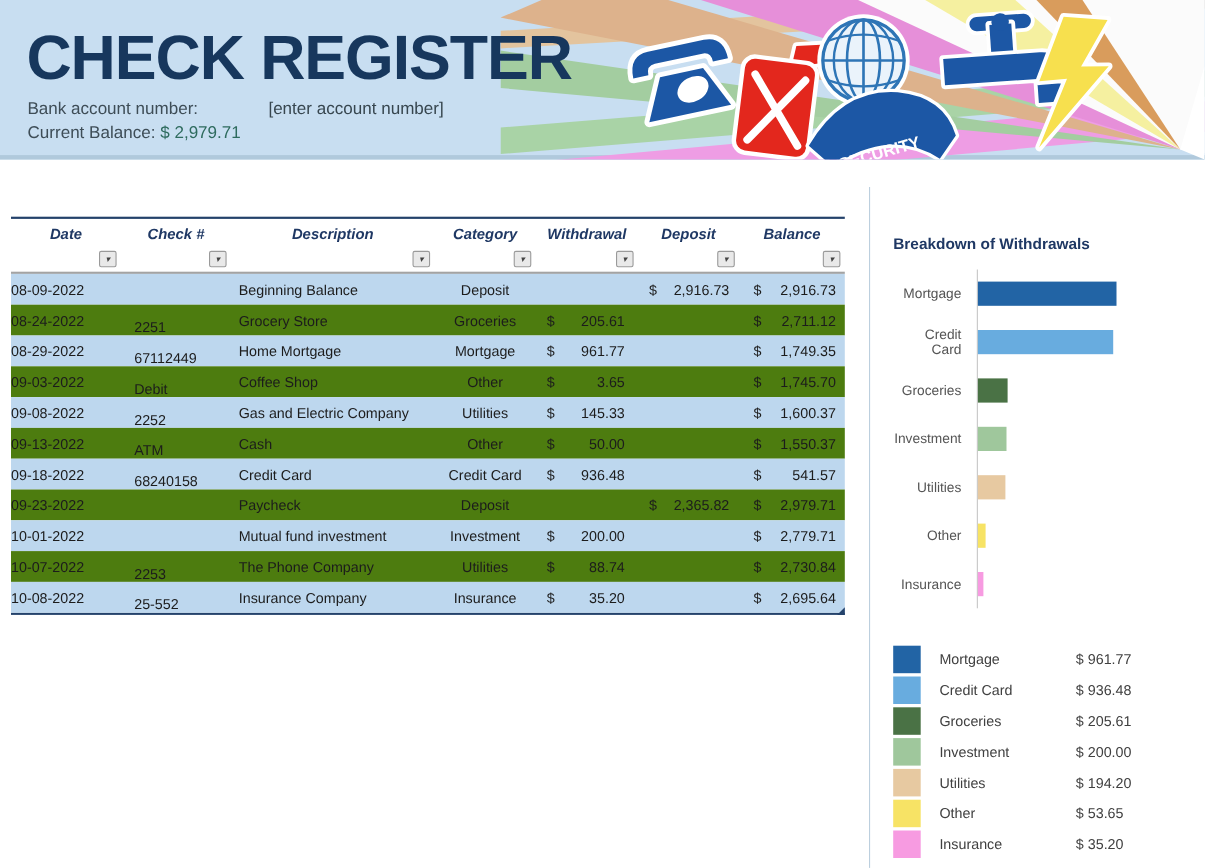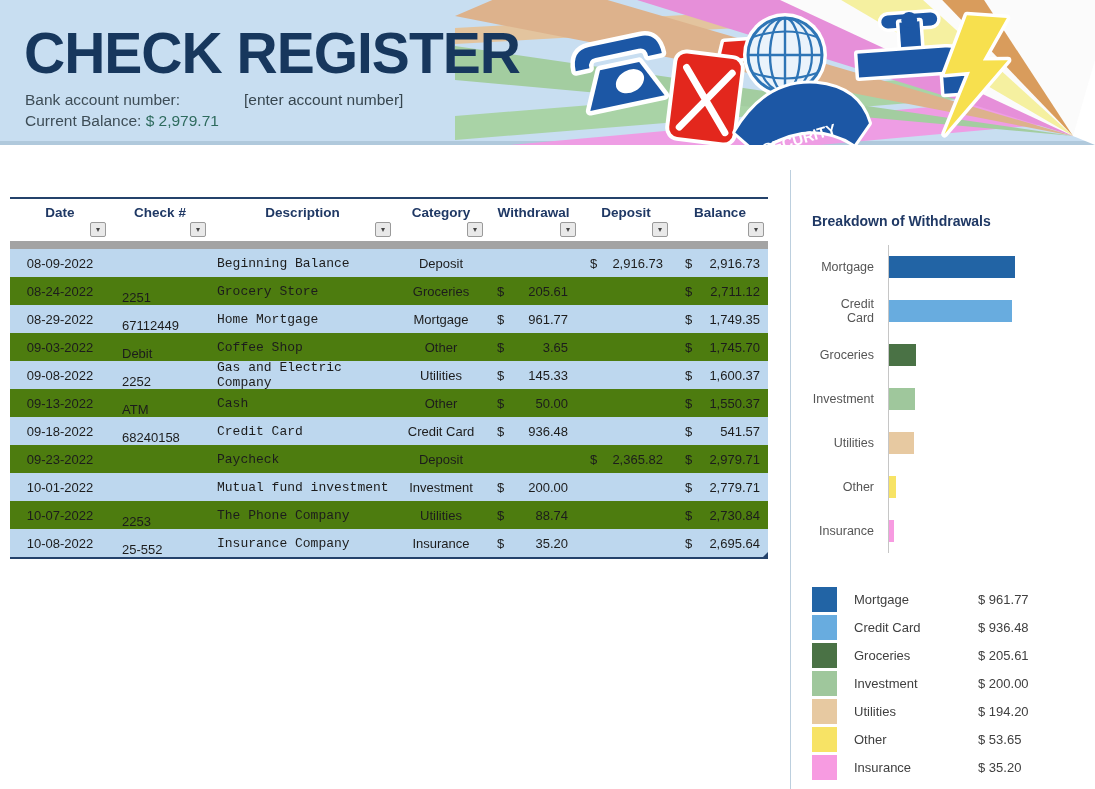--- a/index.html
+++ b/index.html
@@ -28,36 +28,37 @@
   .sub-line .lab { display:inline-block; min-width:176px; }
   .acct-value { color:#37464F; cursor:text;margin-left:43px; }
   .bal-value  { color:#2E6B5E; }
 
   .banner-svg { position:absolute; right:0; top:0; width:640px; height:145px; z-index:1; }
 
   
   .register { position:absolute; left:10px; top:197px; width:758px; }
   .thead {
     position:relative; height:52px; display:flex;
-    border-top:2px solid #24426B; border-bottom:8px solid #a3a3a3;
+    border-top:2px solid #24426B; border-bottom:2px solid #a3a3a3;
     background:#fff;
+    font-style:italic;
   }
   .hcell { position:relative; height:100%; }
   .hlabel { display:block; text-align:center; margin-top:6px; font-weight:700; font-size:13.5px; color:#1F3864; }
   .filter-btn {
     position:absolute; right:4px; bottom:4px; width:16px; height:15px;
     background:#E9E9E9; border:1px solid #9A9A9A; border-radius:2px;
     font-size:8px; line-height:13px; color:#444; text-align:center; cursor:pointer;
   }
   .tbody { border-bottom:2px solid #24426B; position:relative; }
   .trow { display:flex; height:28px; align-items:center; font-size:13px; color:#1c1c1c; background:#4d7c0f; }
   .trow.alt { background:#BDD7EE; }
-  .c0 { width:100px; text-align:center; }
+  .c0 { width:100px; text-align:left; }
   .c1 { width:100px; padding-left:12px;margin-top:12px; }
-  .c2 { width:185px; padding-left:7px;font-family:Liberation Mono, monospace; }
+  .c2 { width:185px; padding-left:7px; }
   .c3 { width:92px; text-align:center; }
   .c4 { width:93px; display:flex; justify-content:space-between; padding:0 12px 0 10px; }
   .c5 { width:92px; display:flex; justify-content:space-between; padding:0 9px 0 10px; }
   .c6 { width:96px; display:flex; justify-content:space-between; padding:0 8px 0 13px; }
   .resize-handle {
     position:absolute; right:0; bottom:-2px; width:0; height:0;
     border-left:7px solid transparent; border-bottom:7px solid #24426B; cursor:nwse-resize;
   }
 
   

